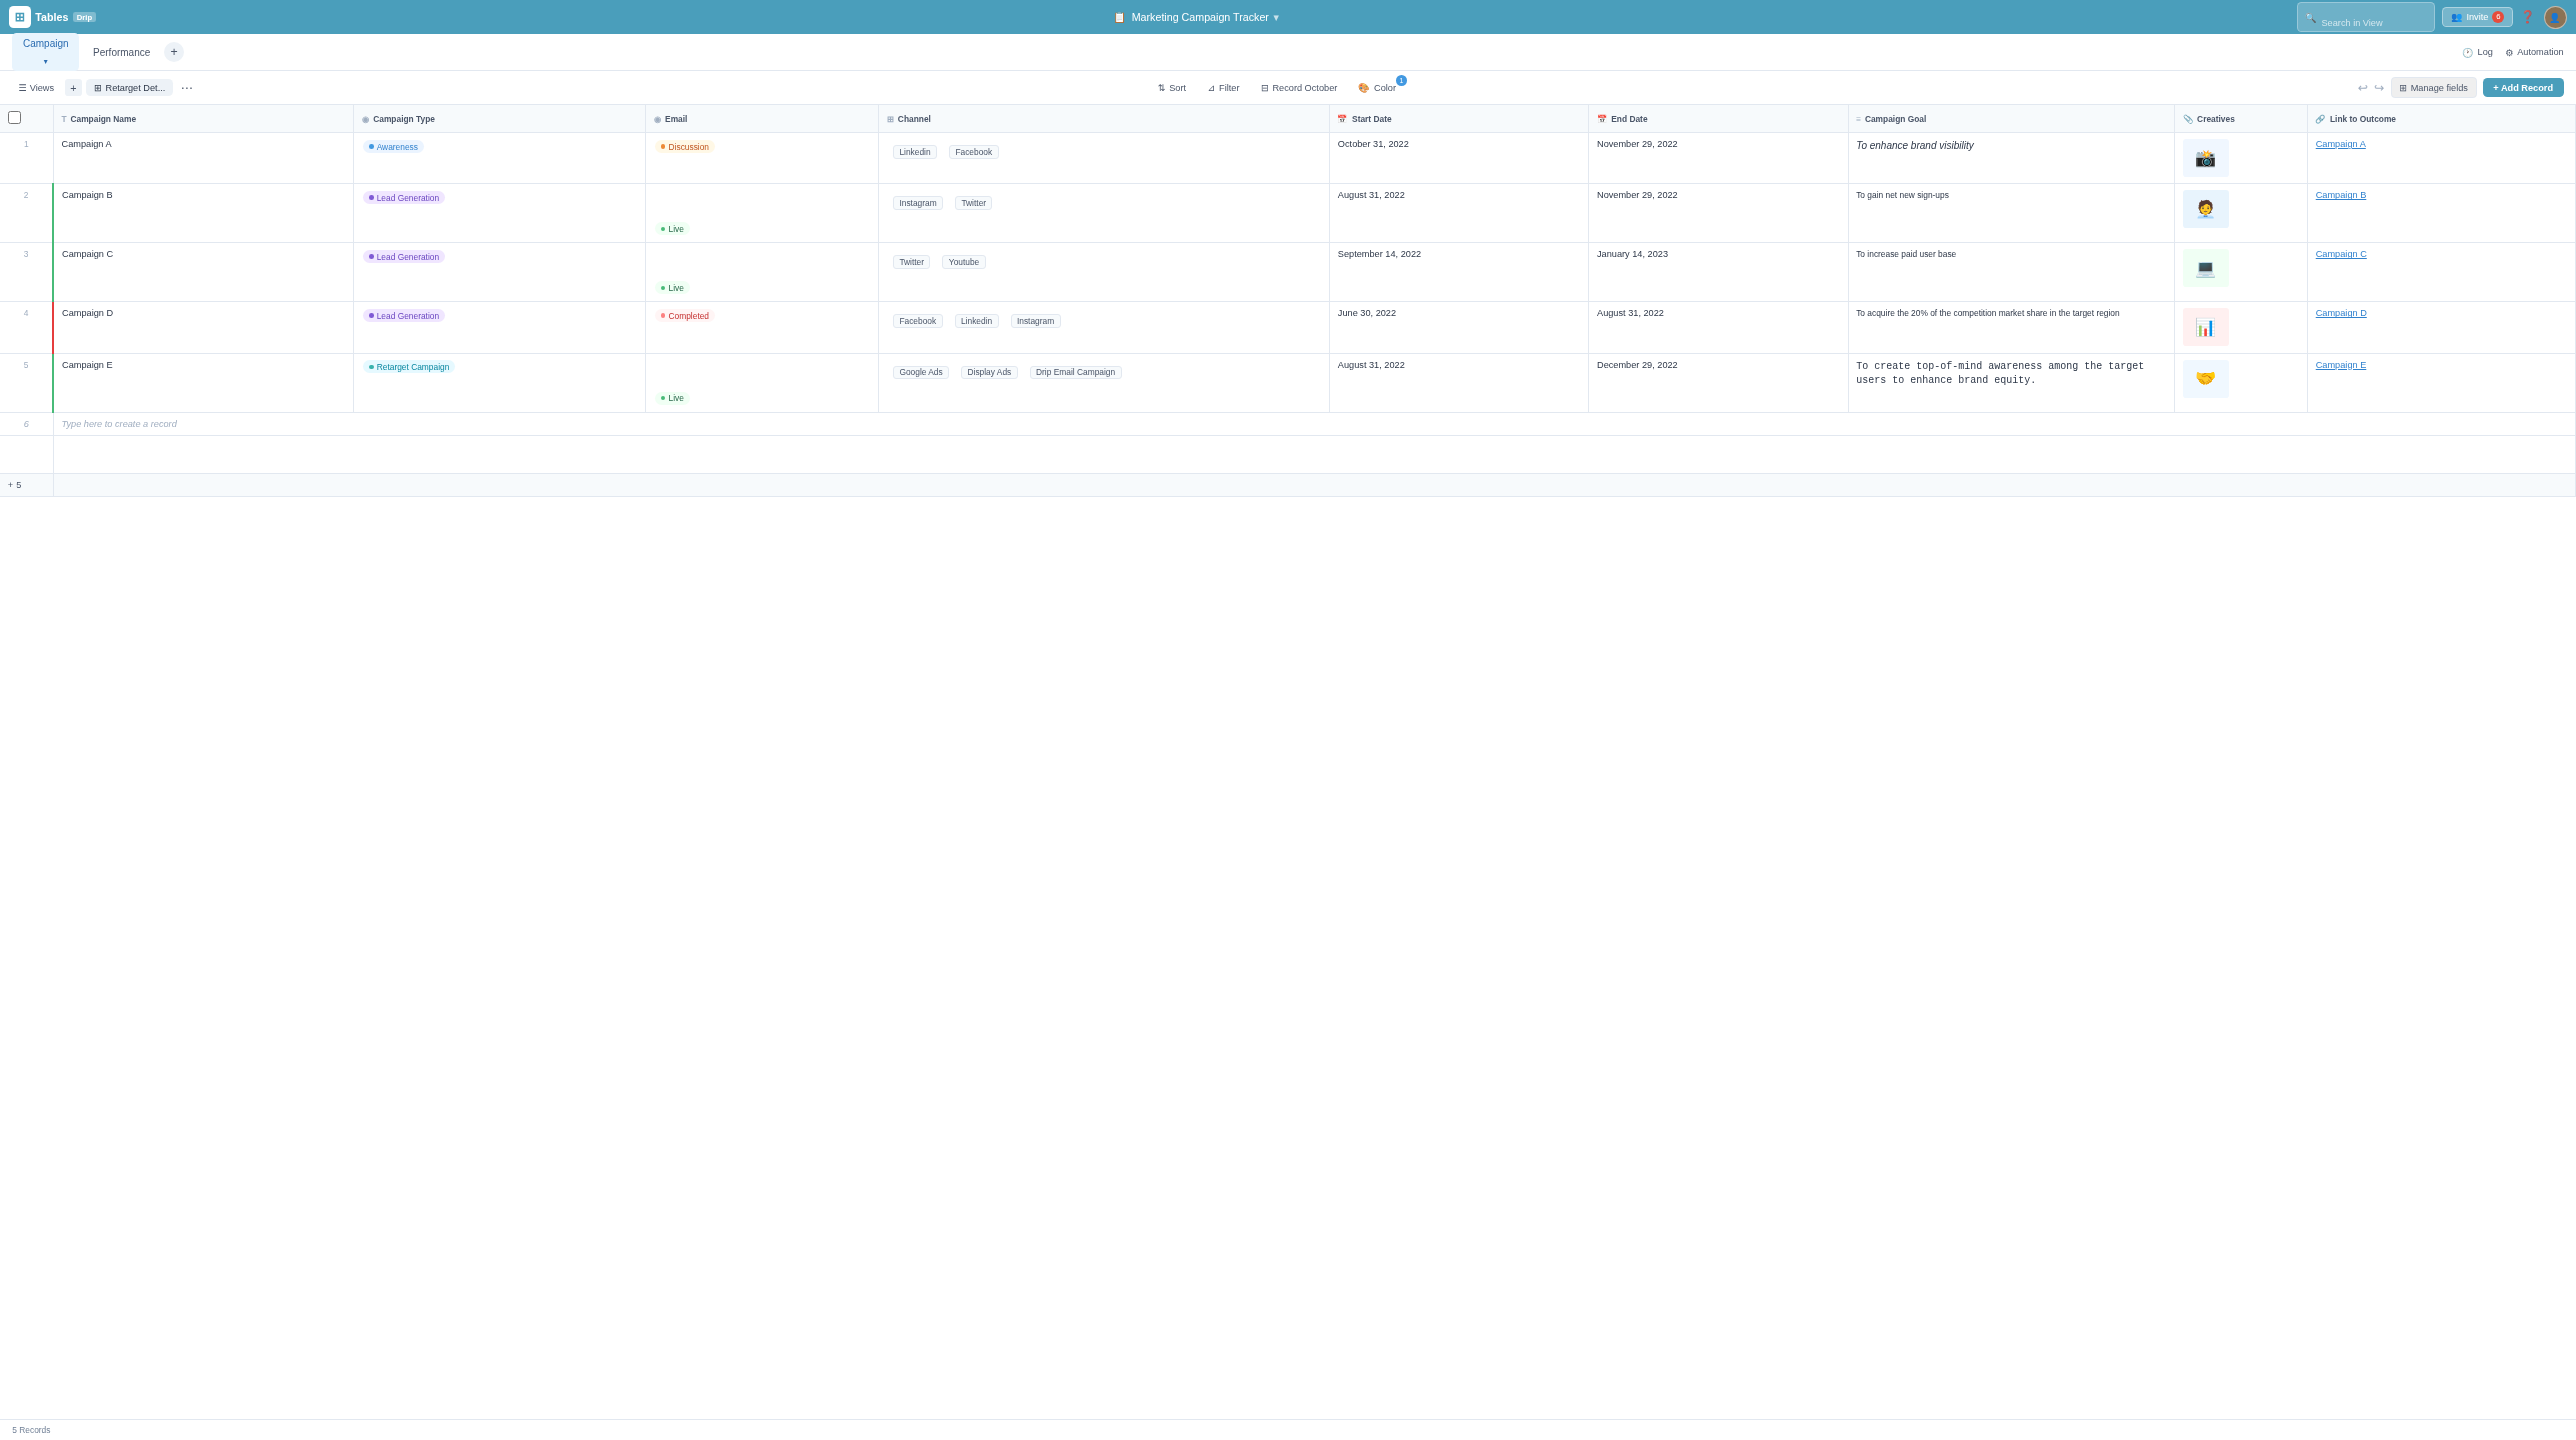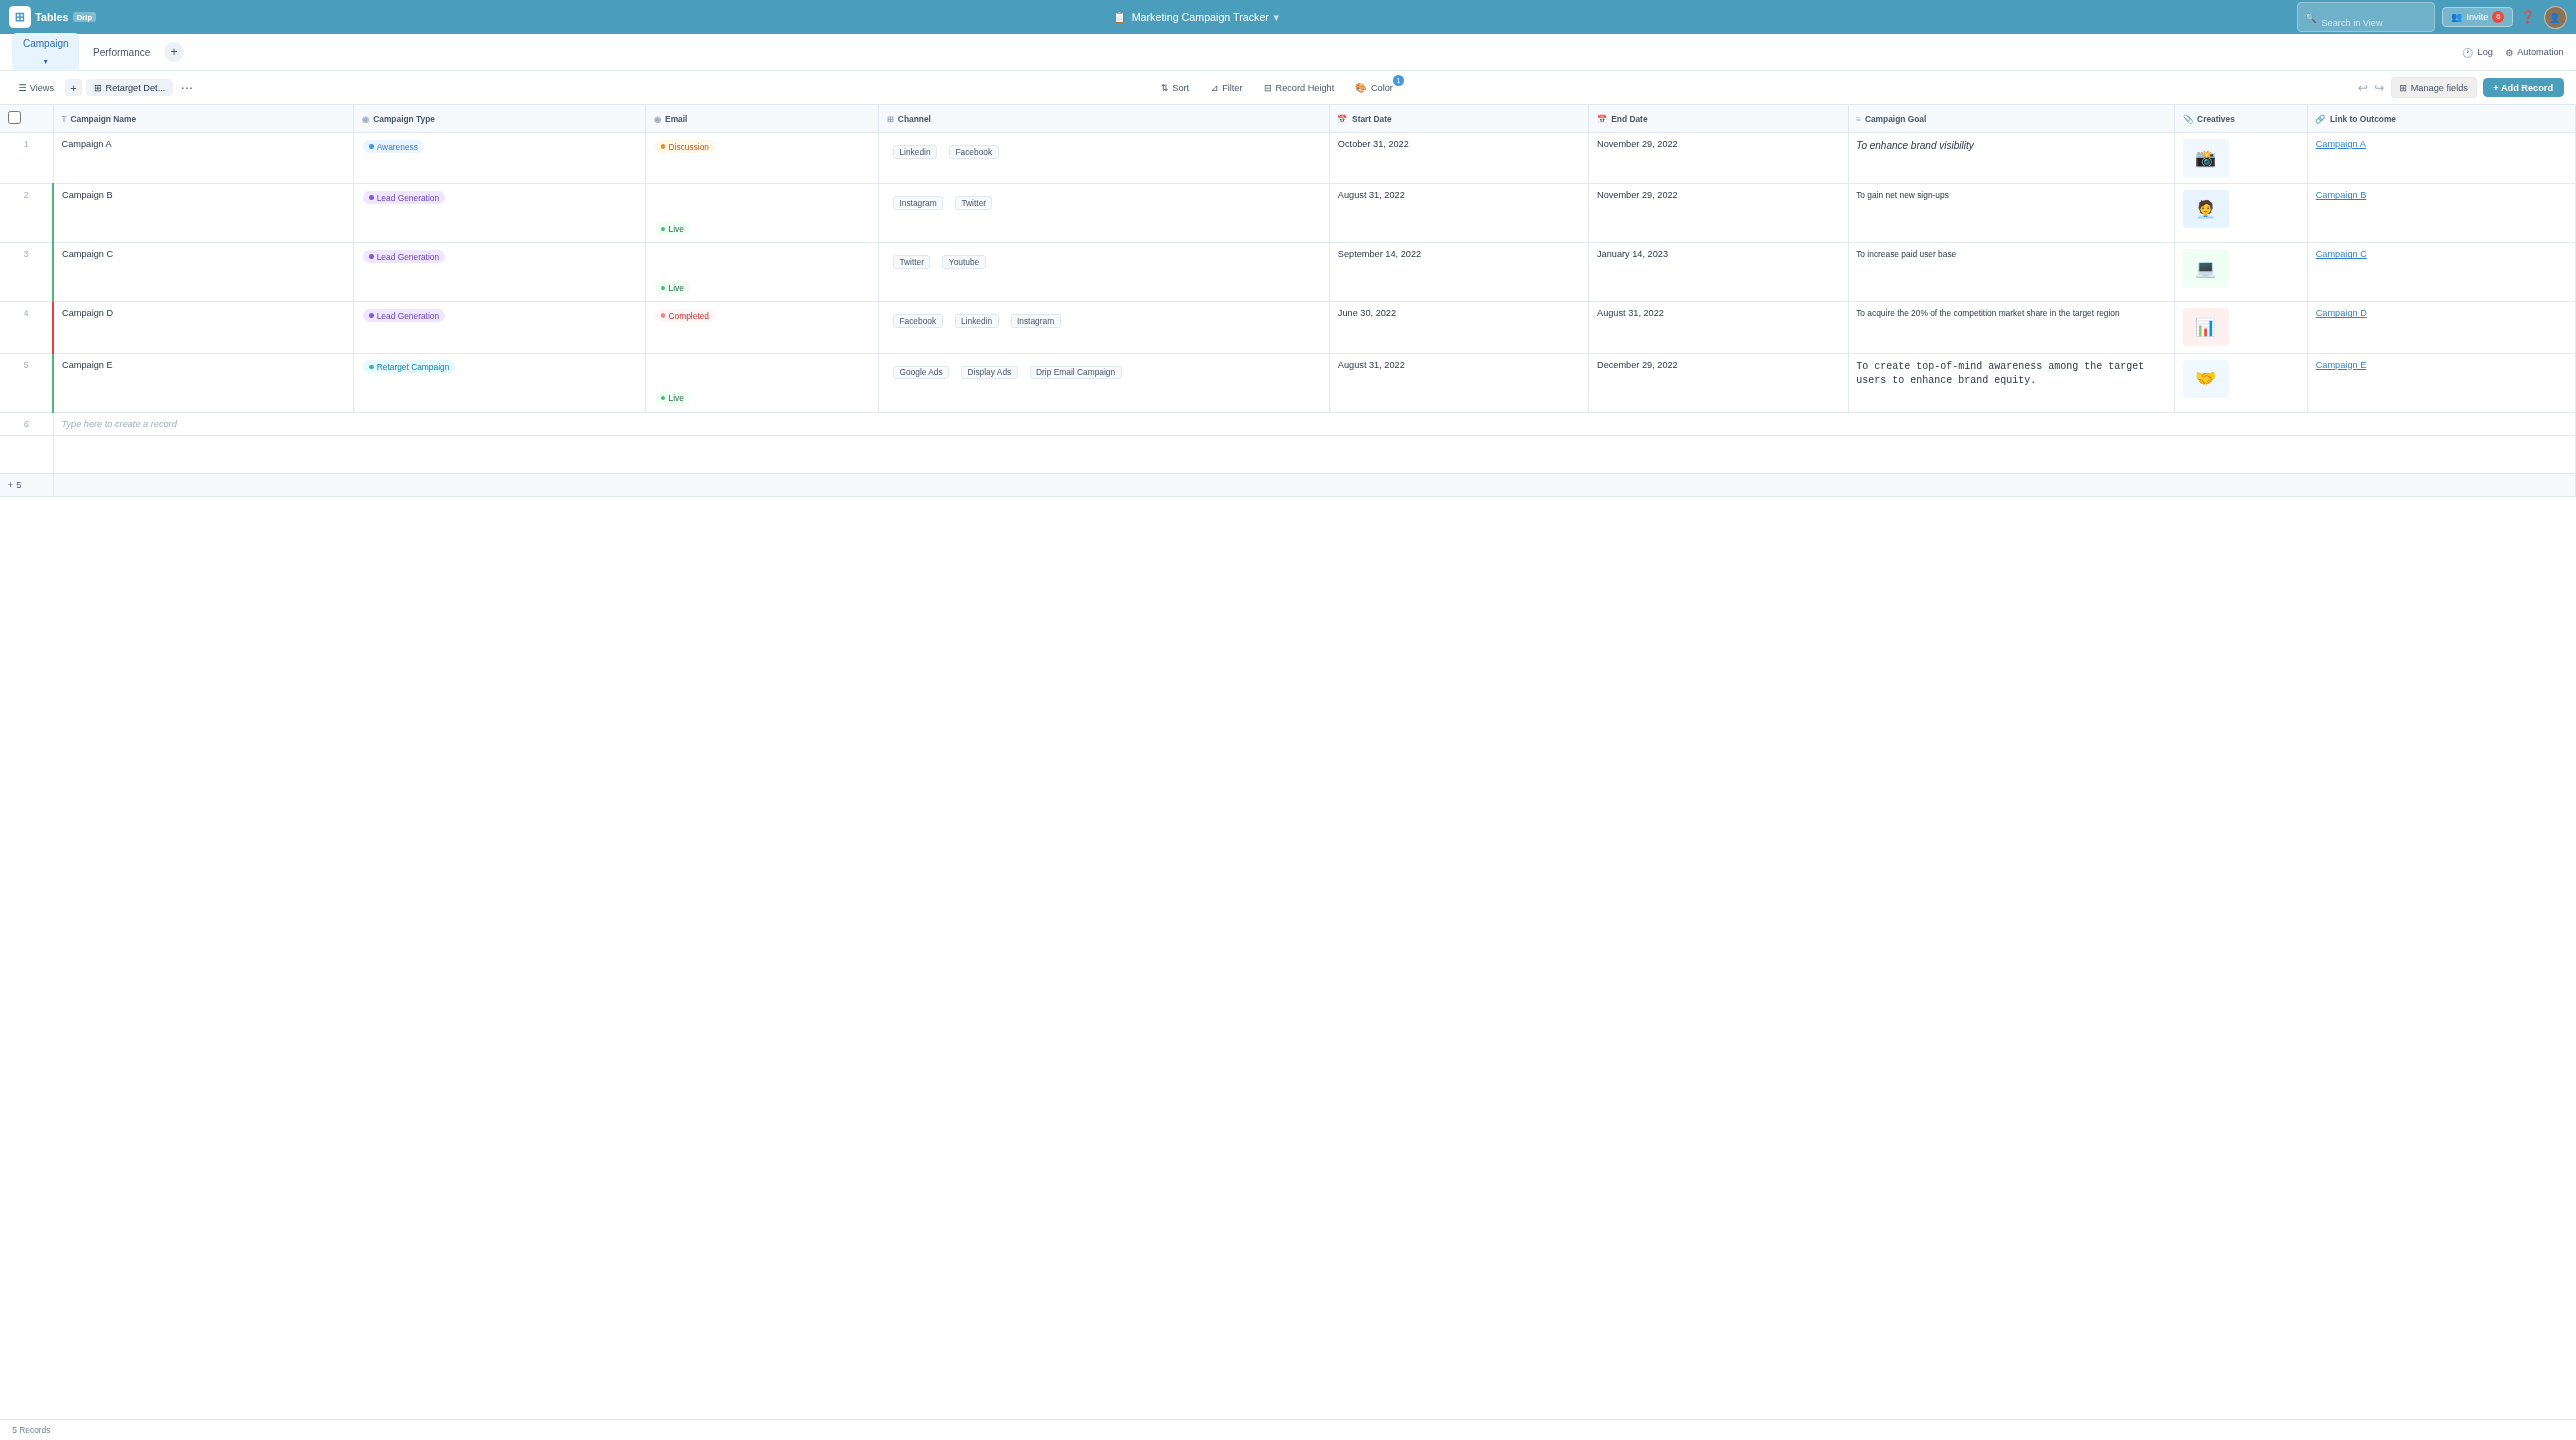--- a/index.html
+++ b/index.html
@@ -254,21 +254,21 @@
     <button class="toolbar-action-btn">
       <span>⇅</span>
       <span>Sort</span>
     </button>
     <button class="toolbar-action-btn">
       <span>⊿</span>
       <span>Filter</span>
     </button>
     <button class="toolbar-action-btn">
       <span>⊟</span>
-      <span>Record Height</span>
+      <span>Record October</span>
     </button>
     <div class="rel">
       <button class="toolbar-action-btn">
         <span style="color:#48bb78;">🎨</span>
         <span>Color</span>
         <span class="color-badge">1</span>
       </button>
     </div>
   </div>
 

